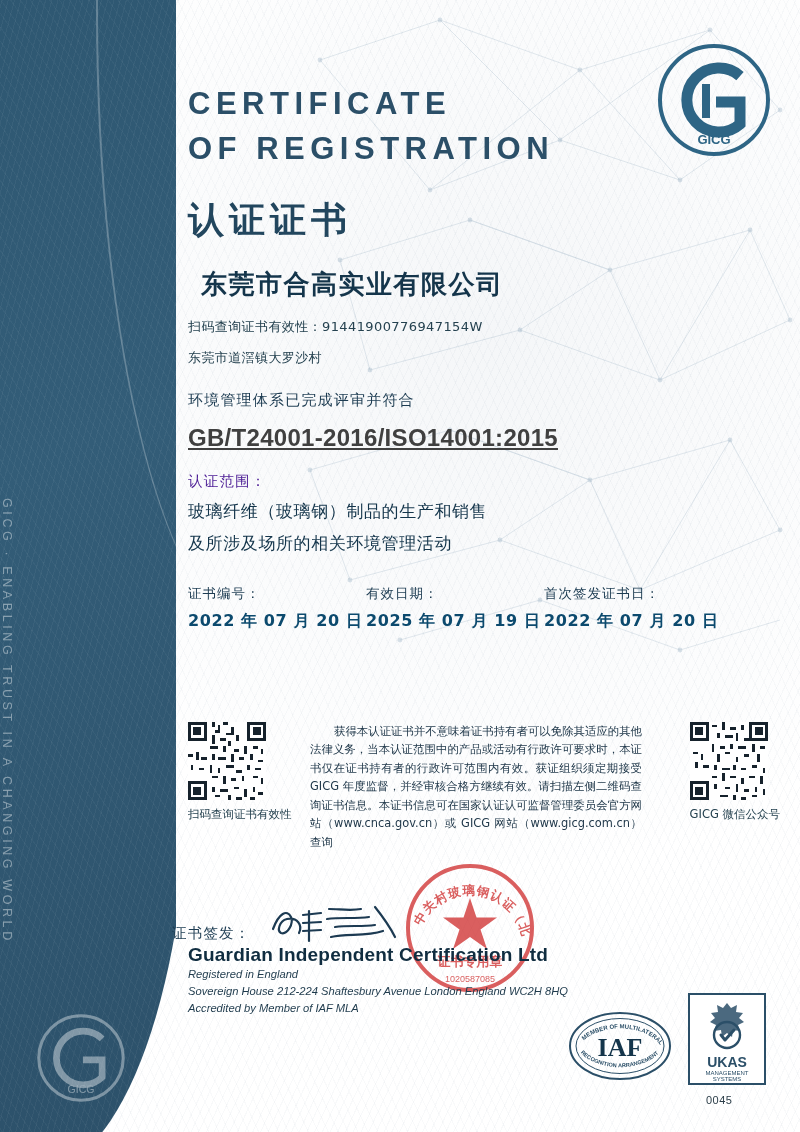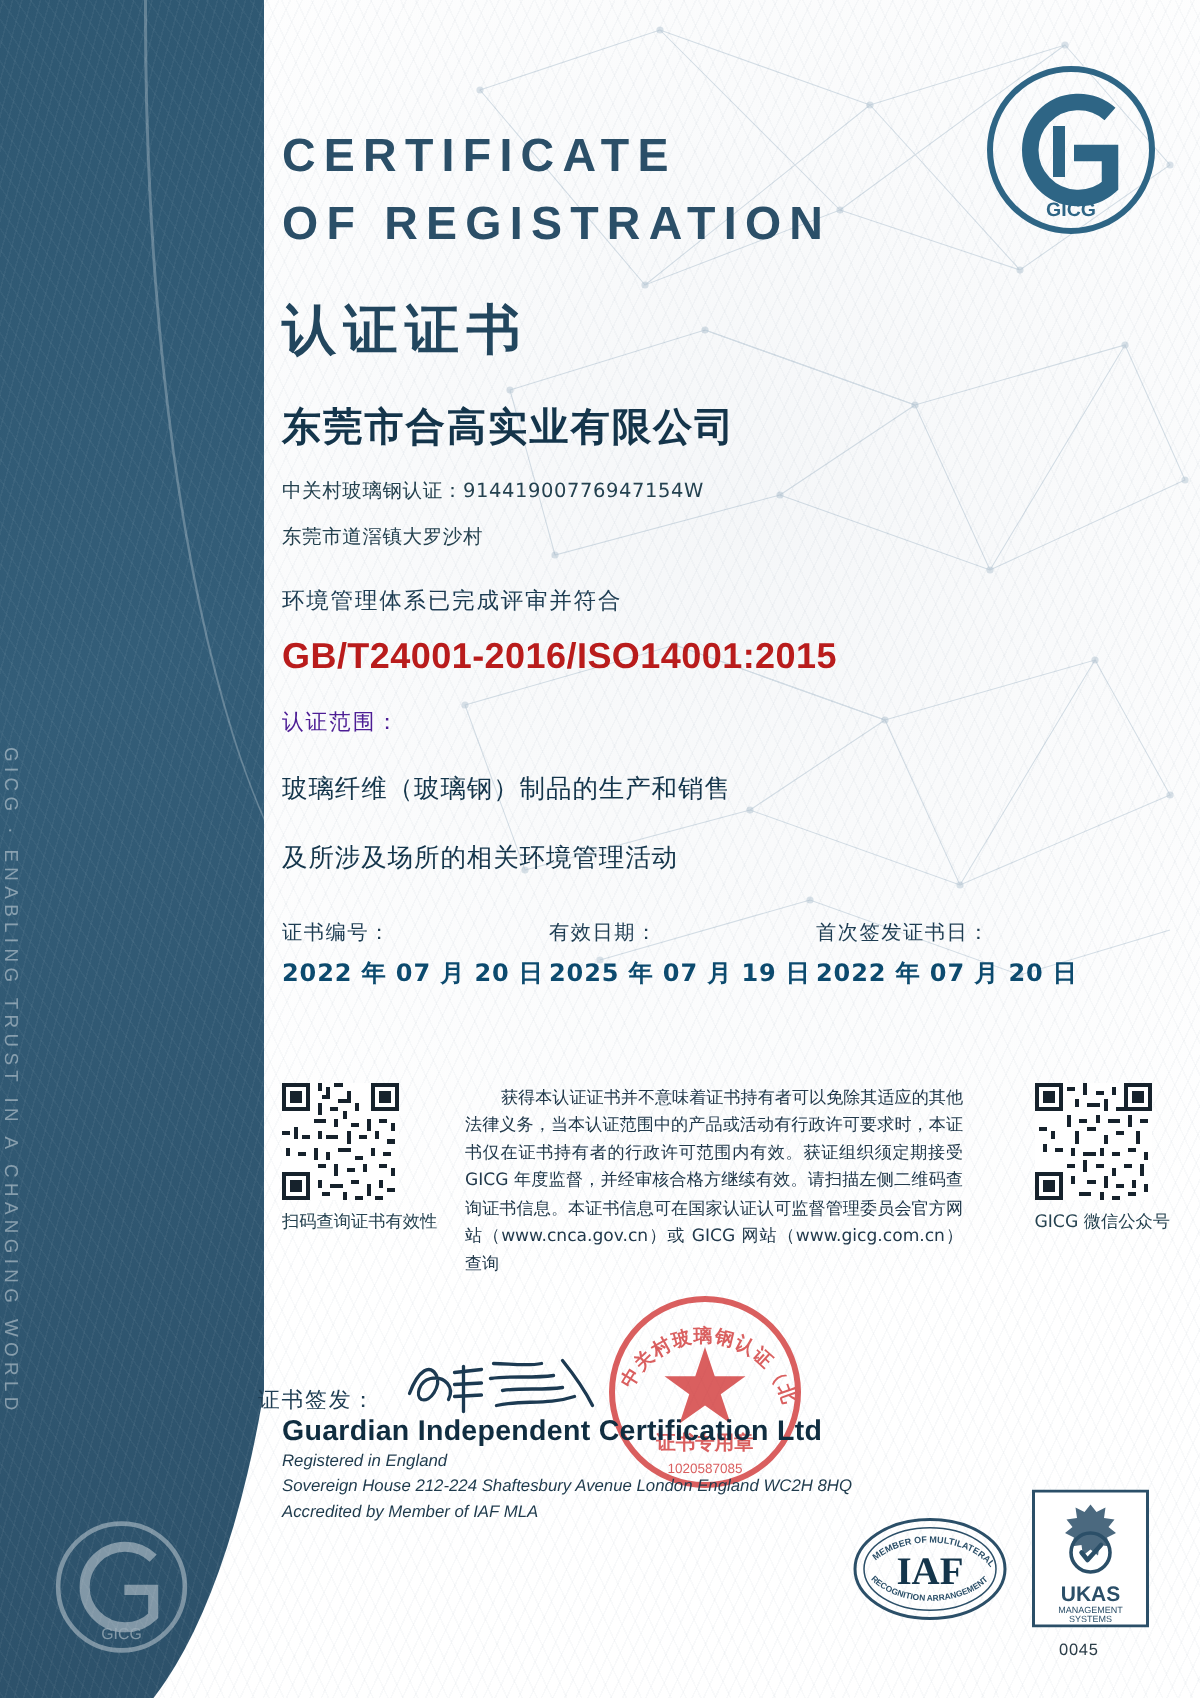--- a/index.html
+++ b/index.html
@@ -145,20 +145,21 @@
     letter-spacing: 0.6px;
     font-family: "Liberation Sans", sans-serif;
   }
   .company-name {
     margin-top: 22px;
     color: #14354b;
     font-size: 26px;
     font-weight: bold;
     letter-spacing: 1.5px;
     font-family: "DejaVu Sans", sans-serif;
+    margin-left: 13px;
   }
   .credit-code {
     margin-top: 16px;
     color: #24414f;
     font-size: 13px;
     letter-spacing: 0.4px;
     font-family: "DejaVu Sans", sans-serif;
   }
   .address {
     margin-top: 13px;
@@ -169,35 +170,36 @@
   }
   .statement {
     margin-top: 24px;
     color: #1d3c52;
     font-size: 15px;
     letter-spacing: 1.2px;
     font-family: "DejaVu Sans", sans-serif;
   }
   .standard {
     margin-top: 14px;
-    color: #b91c1c;
+    color: #404040;
     font-size: 24px;
     font-weight: bold;
     letter-spacing: 0.3px;
     font-family: "Liberation Sans", sans-serif;
+    text-decoration: underline;
   }
   .scope-label {
     margin-top: 20px;
     color: #4c1d95;
     font-size: 14.5px;
     letter-spacing: 1.2px;
     font-family: "DejaVu Sans", sans-serif;
   }
   .scope-line {
-    margin-top: 23px;
+    margin-top: 9px;
     color: #14354b;
     font-size: 17px;
     letter-spacing: 0.6px;
     font-family: Liberation Mono, monospace;
   }
   .dates {
     margin-top: 30px;
     display: flex;
   }
   .date-col {
@@ -399,21 +401,21 @@
   <div class="content">
     <div class="title-en">
       <div>CERTIFICATE</div>
       <div>OF REGISTRATION</div>
     </div>
 
     <div class="title-cn">认证证书</div>
 
 
     <div class="company-name">东莞市合高实业有限公司</div>
-    <div class="credit-code">中关村玻璃钢认证：91441900776947154W</div>
+    <div class="credit-code">扫码查询证书有效性：91441900776947154W</div>
     <div class="address">东莞市道滘镇大罗沙村</div>
 
     <div class="statement">环境管理体系已完成评审并符合</div>
     <div class="standard">GB/T24001-2016/ISO14001:2015</div>
 
     <div class="scope-label">认证范围：</div>
     <div class="scope-line">玻璃纤维（玻璃钢）制品的生产和销售</div>
     <div class="scope-line">及所涉及场所的相关环境管理活动</div>
 
     <div class="dates">

